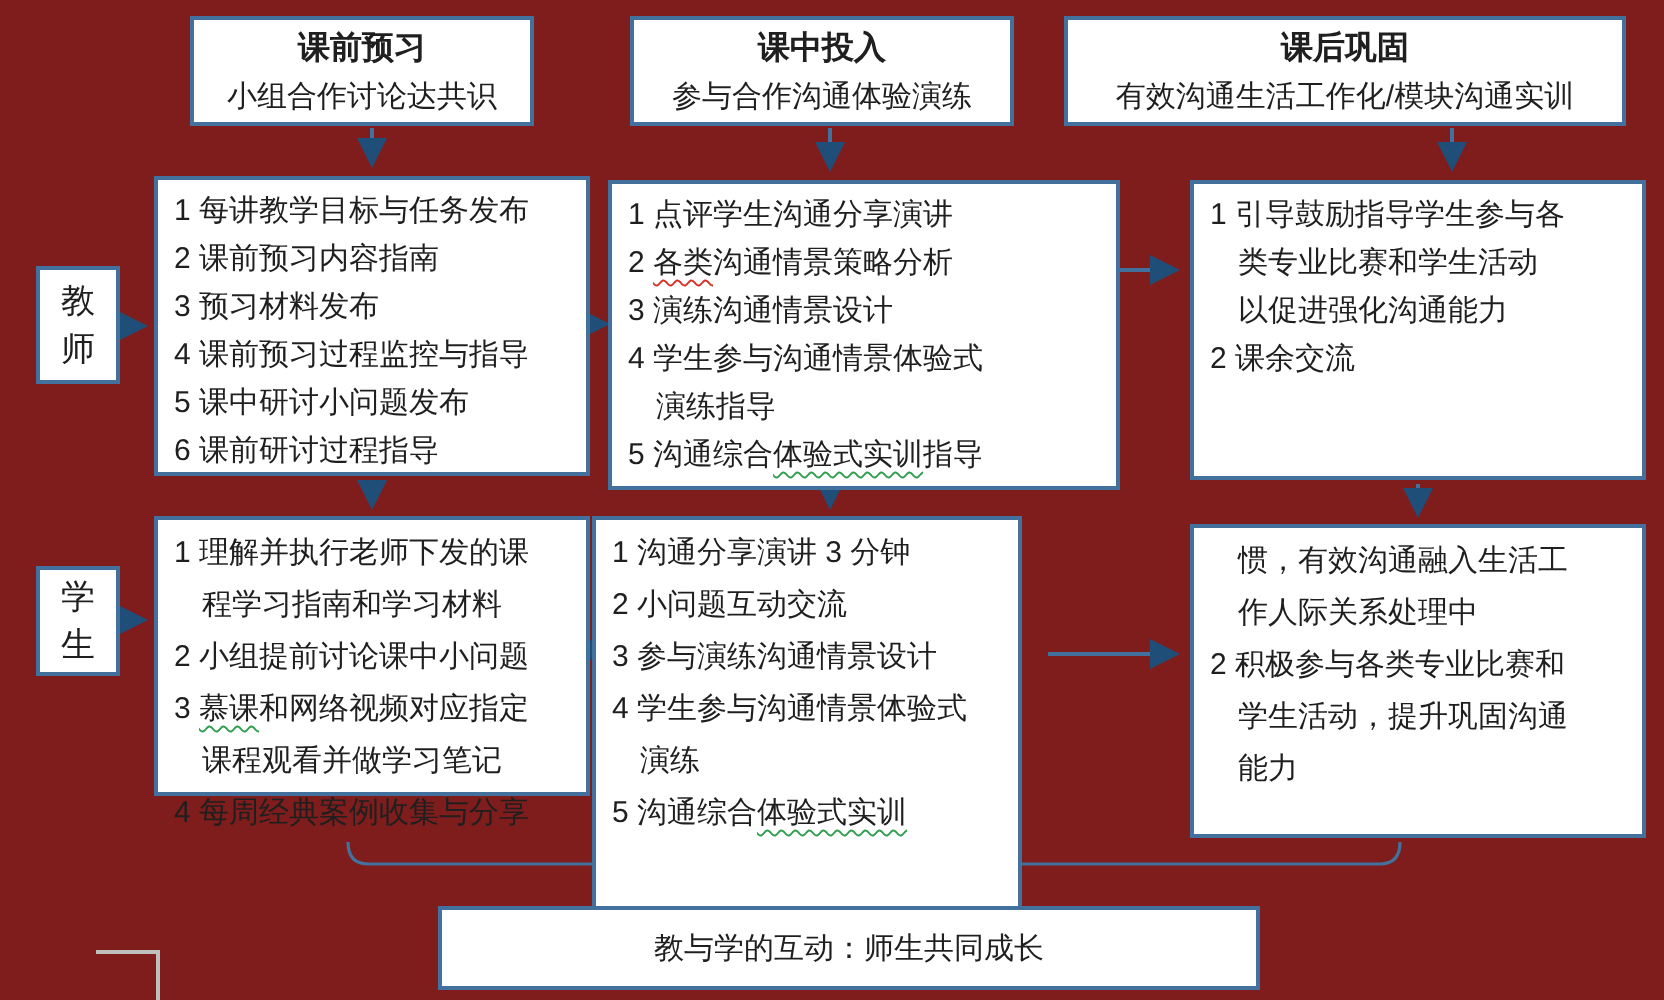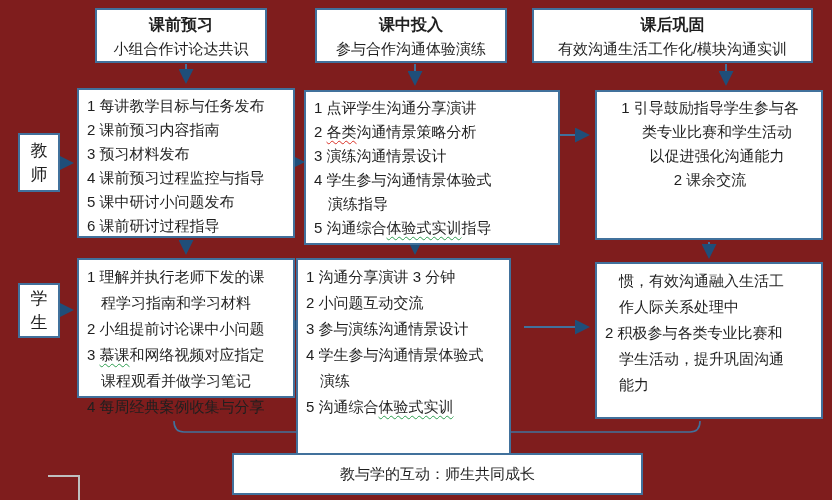--- a/index.html
+++ b/index.html
@@ -28,25 +28,25 @@
   .footer-box{display:flex;align-items:center;justify-content:center;font-size:15px;}
 
   
   #hdr1{left:95px;top:8px;width:172px;height:55px;}
   #hdr2{left:315px;top:8px;width:192px;height:55px;}
   #hdr3{left:532px;top:8px;width:281px;height:55px;}
   #lblT{left:18px;top:133px;width:42px;height:59px;}
   #lblS{left:18px;top:283px;width:42px;height:55px;}
   #t1{left:77px;top:88px;width:218px;height:150px;}
   #t2{left:304px;top:90px;width:256px;height:155px;}
-  #t3{left:595px;top:90px;width:228px;height:150px;text-align:center;}
+  #t3{left:595px;top:90px;width:228px;height:150px;}
   #s1{left:77px;top:258px;width:218px;height:140px;}
   #s2{left:296px;top:258px;width:215px;height:200px;}
   #s3{left:595px;top:262px;width:228px;height:157px;}
-  #footer{left:232px;top:453px;width:411px;height:42px;}
+  #footer{left:219px;top:453px;width:411px;height:42px;}
   .fragment{
     position:absolute;left:48px;top:475px;width:30px;height:25px;
     border-top:2px solid var(--fragment,#bfbfbf);
     border-right:2px solid var(--fragment,#bfbfbf);z-index:0;
   }
 </style>
 </head>
 <body>
 
 <div class="canvas" style="--border: #41719c; --text: #1f1f1f; --fragment: #bfbfbf;">

